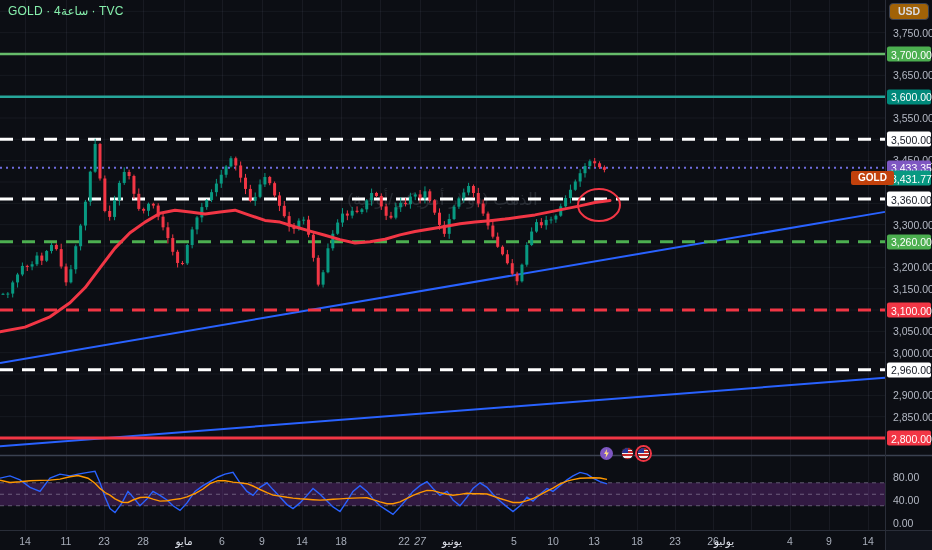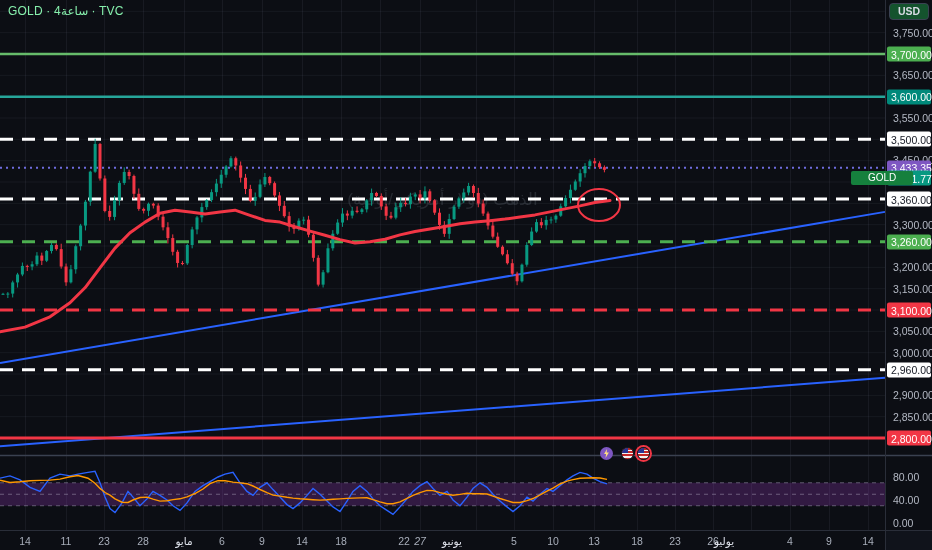--- a/index.html
+++ b/index.html
@@ -5,29 +5,29 @@
   html,body{margin:0;padding:0;background:#07090d;}
   #root{position:relative;width:932px;height:550px;background:#0c0e14;overflow:hidden;
         font-family:"Liberation Sans","DejaVu Sans",sans-serif;-webkit-font-smoothing:antialiased;}
   #cv{position:absolute;left:0;top:0;z-index:2;}
   .watermark{position:absolute;left:0;top:184px;width:885px;text-align:center;z-index:1;
              color:rgba(168,175,190,0.20);pointer-events:none;}
   .wm-title{font-size:44px;font-weight:bold;letter-spacing:1px;}
   .wm-sub{font-size:17px;margin-top:5px;color:rgba(168,175,190,0.17);}
   .header{position:absolute;top:4px;left:8px;font-size:12px;color:#86efac;z-index:6;letter-spacing:.2px;}
   .usd-btn{position:absolute;top:3px;left:889px;width:38px;height:15px;line-height:15px;text-align:center;
-           font-size:10.5px;font-weight:bold;color:#d8dbe4;background:#14532d;border:1px solid #3a4152;
+           font-size:10.5px;font-weight:bold;color:#d8dbe4;background:#a16207;border:1px solid #3a4152;
            border-radius:4px;z-index:7;}
   .ptick{position:absolute;left:893px;transform:translateY(-50%);font-size:10.5px;color:#b4b9c4;z-index:4;white-space:nowrap;}
   .pbadge{position:absolute;left:887px;width:44px;box-sizing:border-box;transform:translateY(-50%);
           font-size:10.5px;padding:1.5px 0 1.5px 4px;border-radius:2px;z-index:5;white-space:nowrap;}
   .tlabel{position:absolute;top:535px;transform:translateX(-50%);font-size:10.5px;color:#a8aeba;z-index:4;}
   .tlabel.month{color:#dde1ea;}
-  .gold-tag{position:absolute;left:851px;top:171px;height:14px;line-height:14px;padding:0 17px;
-            background:#15803d;color:#fff;font-size:10px;font-weight:normal;border-radius:2px;z-index:6;}
+  .gold-tag{position:absolute;left:851px;top:171px;height:14px;line-height:14px;padding:0 7px;
+            background:#c2410c;color:#fff;font-size:10px;font-weight:bold;border-radius:2px;z-index:6;}
   .evt{position:absolute;width:13px;height:13px;border-radius:50%;z-index:6;}
   .evt-bolt{background:#7e57c2;display:flex;align-items:center;justify-content:center;}
   .bolt-shape{width:7px;height:9px;background:#ffe082;
               clip-path:polygon(58% 0,16% 56%,44% 56%,36% 100%,84% 40%,52% 40%);}
   .evt-flag{background:repeating-linear-gradient(180deg,#c62828 0 1.6px,#f2f2f2 1.6px 3.2px);
             border:1px solid #1a1d26;box-sizing:border-box;overflow:hidden;}
   .evt-flag::after{content:"";position:absolute;left:0;top:0;width:55%;height:45%;background:#283593;}
   .evt-flag.ring{box-shadow:0 0 0 2px #f23645;}
   .axis-corner{position:absolute;left:886px;top:531px;width:46px;height:19px;background:#10131b;z-index:3;}
 </style>

